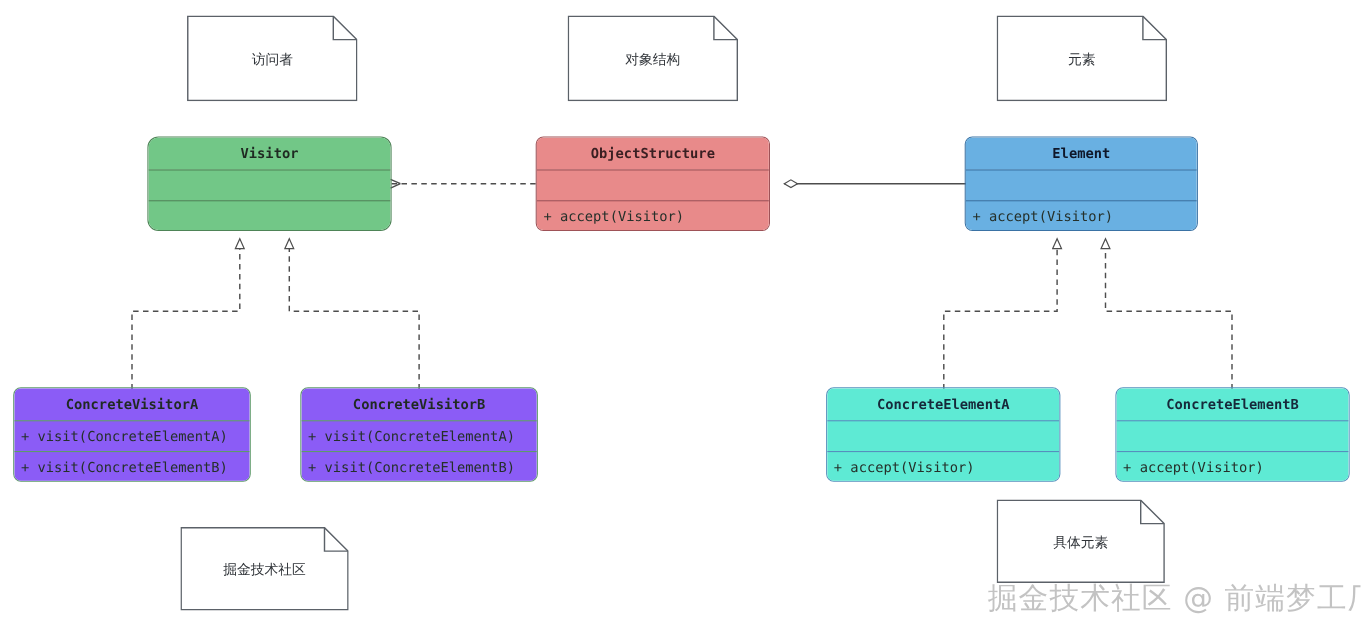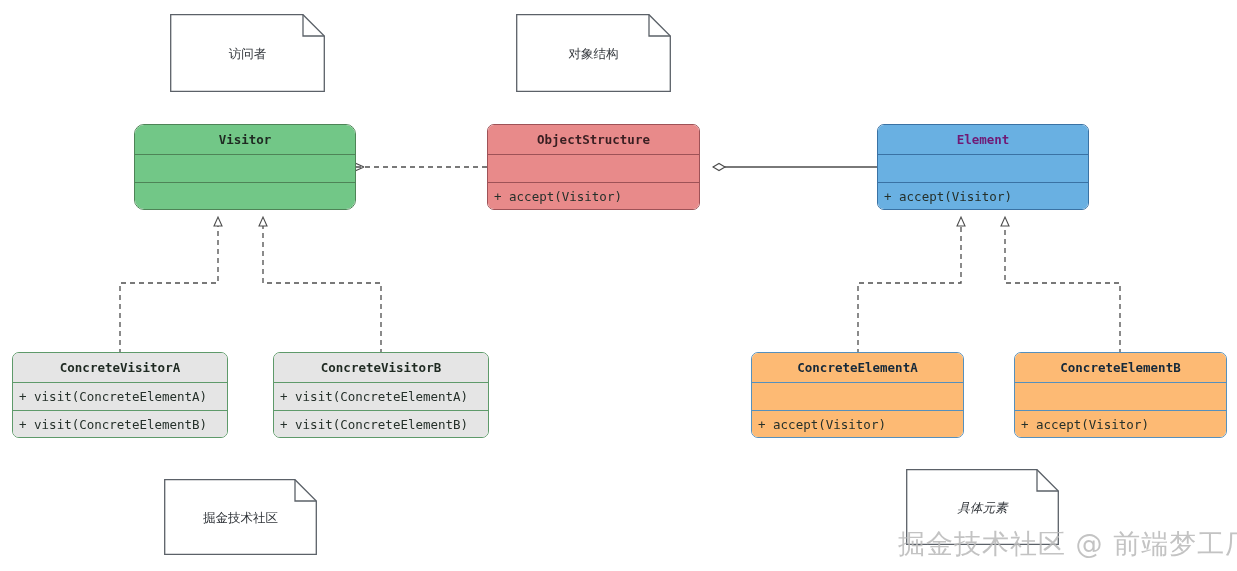--- a/index.html
+++ b/index.html
@@ -50,35 +50,35 @@
     color: #25302a;
   }
   .uml-class .row + .row { border-top: 1.2px solid #4d7a57; }
 
   
   .c-green { border-color: #4e8457; border-radius: 10px; }
   .c-green .row { background: #72c787; }
   .c-green .row + .row { border-top-color: #4e8457; }
 
   .c-green-light { border-color: #5e9a6a; }
-  .c-green-light .row { background: #e5e5e5; }
+  .c-green-light .row { background: #8b5cf6; }
   .c-green-light .row + .row { border-top-color: #5e9a6a; }
 
   
   .c-red { border-color: #9e5257; }
   .c-red .row { background: #e88a8a; color: #3a1f22; }
   .c-red .row + .row { border-top-color: #9e5257; }
 
   
   .c-blue { border-color: #3a72a4; }
-  .c-blue .row { background: #69b0e2; color: #701a75; }
+  .c-blue .row { background: #69b0e2; color: #0f172a; }
   .c-blue .row + .row { border-top-color: #3a72a4; }
 
   .c-blue-light { border-color: #5590bd; }
-  .c-blue-light .row { background: #fdba74; color: #16293a; }
+  .c-blue-light .row { background: #5eead4; color: #16293a; }
   .c-blue-light .row + .row { border-top-color: #5590bd; }
 
   
   .note {
     position: absolute;
   }
   .note svg { position: absolute; left: 0; top: 0; }
   .note .note-label {
     position: absolute;
     left: 0; right: 0;
@@ -155,20 +155,27 @@
   </div>
 
   <div class="note" style="left:516px; top:14px; width:155px; height:78px;">
     <svg width="155" height="78" xmlns="http://www.w3.org/2000/svg">
       <path d="M0.7,0.7 L133,0.7 L154.3,22 L154.3,77.3 L0.7,77.3 Z" fill="#ffffff" stroke="#5b6168" stroke-width="1.3"></path>
       <path d="M133,0.7 L133,22 L154.3,22" fill="none" stroke="#5b6168" stroke-width="1.3"></path>
     </svg>
     <div class="note-label" style="top:32px;">对象结构</div>
   </div>
 
+  <div class="note" style="left:906px; top:14px; width:155px; height:78px;">
+    <svg width="155" height="78" xmlns="http://www.w3.org/2000/svg">
+      <path d="M0.7,0.7 L133,0.7 L154.3,22 L154.3,77.3 L0.7,77.3 Z" fill="#ffffff" stroke="#5b6168" stroke-width="1.3"></path>
+      <path d="M133,0.7 L133,22 L154.3,22" fill="none" stroke="#5b6168" stroke-width="1.3"></path>
+    </svg>
+    <div class="note-label" style="top:32px;">元素</div>
+  </div>
 
   <div class="uml-class c-green" style="left:134px; top:124px; width:222px; height:86px;">
     <div class="row title" style="height:29px;">Visitor</div>
     <div class="row member" style="height:28px;"></div>
     <div class="row member" style="height:28px;"></div>
   </div>
 
   <div class="uml-class c-red" style="left:487px; top:124px; width:213px; height:86px;">
     <div class="row title" style="height:29px;">ObjectStructure</div>
     <div class="row member" style="height:28px;"></div>
@@ -206,21 +213,21 @@
   </div>
 
   <div class="note" style="left:164px; top:479px; width:153px; height:76px;">
     <svg width="153" height="76" xmlns="http://www.w3.org/2000/svg">
       <path d="M0.7,0.7 L131,0.7 L152.3,22 L152.3,75.3 L0.7,75.3 Z" fill="#ffffff" stroke="#5b6168" stroke-width="1.3"></path>
       <path d="M131,0.7 L131,22 L152.3,22" fill="none" stroke="#5b6168" stroke-width="1.3"></path>
     </svg>
     <div class="note-label" style="top:31px;">掘金技术社区</div>
   </div>
 
-  <div class="note" style="left:906px; top:469px; width:153px; height:64px;font-style:italic;">
+  <div class="note" style="left:906px; top:454px; width:153px; height:64px;">
     <svg width="153" height="76" xmlns="http://www.w3.org/2000/svg">
       <path d="M0.7,0.7 L131,0.7 L152.3,22 L152.3,75.3 L0.7,75.3 Z" fill="#ffffff" stroke="#5b6168" stroke-width="1.3"></path>
       <path d="M131,0.7 L131,22 L152.3,22" fill="none" stroke="#5b6168" stroke-width="1.3"></path>
     </svg>
     <div class="note-label" style="top:31px;">具体元素</div>
   </div>
 
   <div class="watermark" style="left:898px; top:526px;">掘金技术社区 @ 前端梦工厂</div>
 
 </div>

